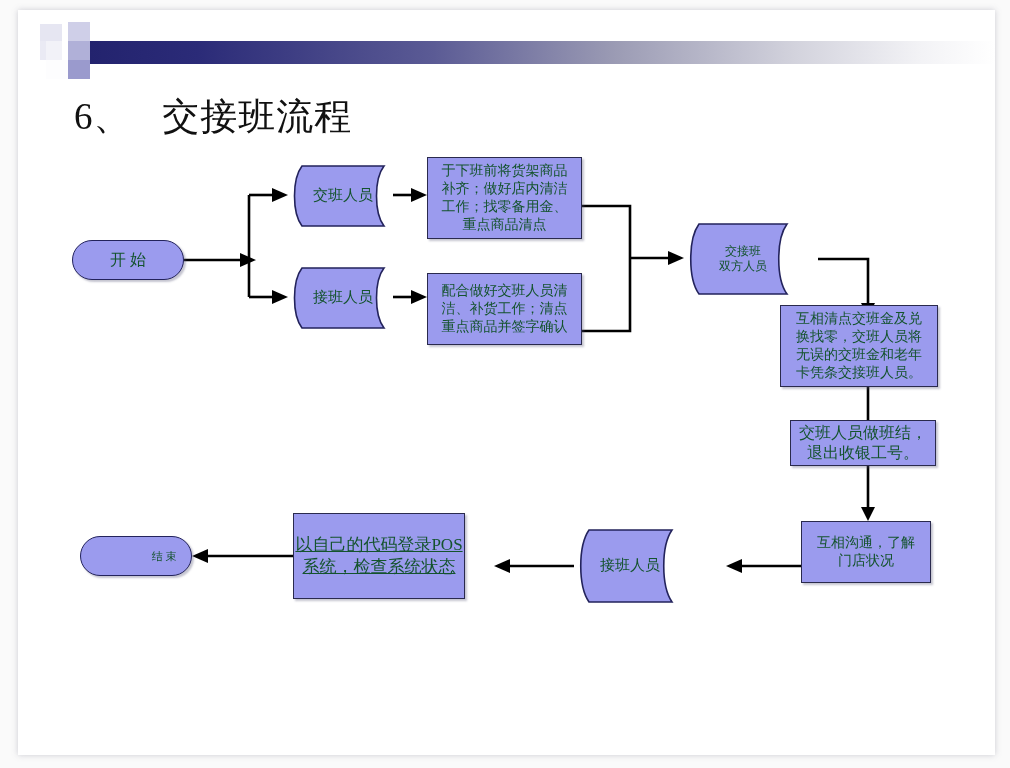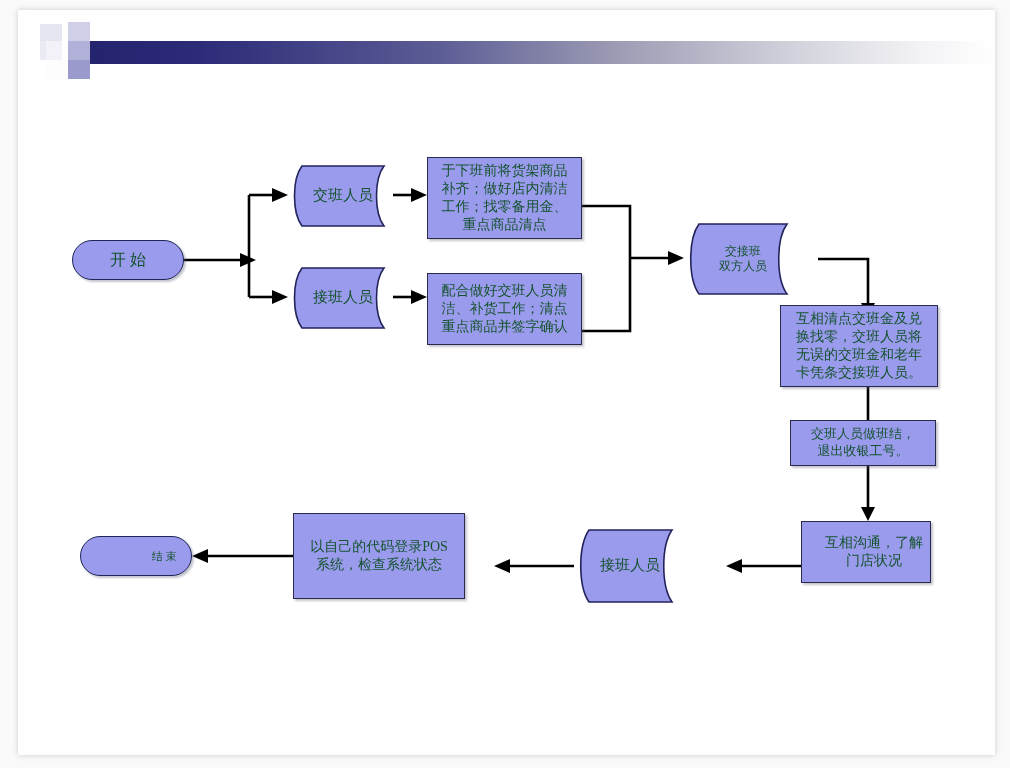--- a/index.html
+++ b/index.html
@@ -72,20 +72,21 @@
     <div class="sq" style="left:44px;top:31px;width:22px;height:19px;background:#ffffff;"></div>
     <div class="sq" style="left:50px;top:12px;width:22px;height:19px;background:#cfcfe8;"></div>
     <div class="sq" style="left:50px;top:31px;width:22px;height:19px;background:#b0b0d8;"></div>
     <div class="sq" style="left:28px;top:31px;width:16px;height:19px;background:#f2f2f8;"></div>
     <div class="sq" style="left:50px;top:50px;width:22px;height:19px;background:#9a9acd;"></div>
     <div class="sq" style="left:28px;top:50px;width:22px;height:19px;background:#fdfdfe;"></div>
     <div class="sq" style="left:22px;top:31px;width:6px;height:19px;background:#eaeaf4;"></div>
     <div id="gradbar"></div>
   </div>
 
+  <div id="title">6、   交接班流程</div>
 
   <svg id="wires" viewBox="0 0 977 745">
 
     <line x1="166" y1="250" x2="222" y2="250"></line>
     <polygon points="222,243 238,250 222,257"></polygon>
 
     <polyline points="231,185 231,250 231,287"></polyline>
 
     <line x1="231" y1="185" x2="254" y2="185"></line>
     <polygon points="254,178 270,185 254,192"></polygon>
@@ -162,38 +163,38 @@
   </div>
 
   <div class="node rect" style="left:762px;top:295px;width:158px;height:82px;">
     <div class="ncap" style="width:100%;height:100%;font-size:14px;">互相清点交班金及兑
 换找零，交班人员将
 无误的交班金和老年
 卡凭条交接班人员。</div>
   </div>
 
   <div class="node rect" style="left:772px;top:410px;width:146px;height:46px;">
-    <div class="ncap" style="width:100%;height:100%;font-size:13px;">交班人员做班结，
+    <div class="ncap" style="width:100%;height:100%;font-size:16px;">交班人员做班结，
 退出收银工号。</div>
   </div>
 
   <div class="node rect" style="left:783px;top:511px;width:130px;height:62px;">
-    <div class="ncap" style="width:100%;height:100%;font-size:14px;margin-left:8px;">互相沟通，了解
+    <div class="ncap" style="width:100%;height:100%;font-size:14px;">互相沟通，了解
 门店状况</div>
   </div>
 
   <div class="node cyl" style="left:556px;top:519px;width:112px;height:74px;">
     <svg width="112" height="74" viewBox="0 0 112 74">
       <path d="M15,1 H98 C87,17 87,57 98,73 H15 C4,57 4,17 15,1 Z" fill="#9b9bee" stroke="#23235c" stroke-width="1.6"></path>
     </svg>
     <div class="ncap" style="font-size:15px;">接班人员</div>
   </div>
 
   <div class="node rect" style="left:275px;top:503px;width:172px;height:86px;">
-    <div class="ncap" style="width:100%;height:100%;font-size:14px;">以自己的代码登录POS
+    <div class="ncap" style="width:100%;height:100%;font-size:17px;text-decoration:underline;">以自己的代码登录POS
 系统，检查系统状态</div>
   </div>
 
   <div class="node stad" style="left:62px;top:526px;width:112px;height:40px;">
     <div class="ncap" style="width:100%;height:100%;font-size:11px;padding-left:28px;">结   束</div>
   </div>
 
 </div>
 
 </body></html>

